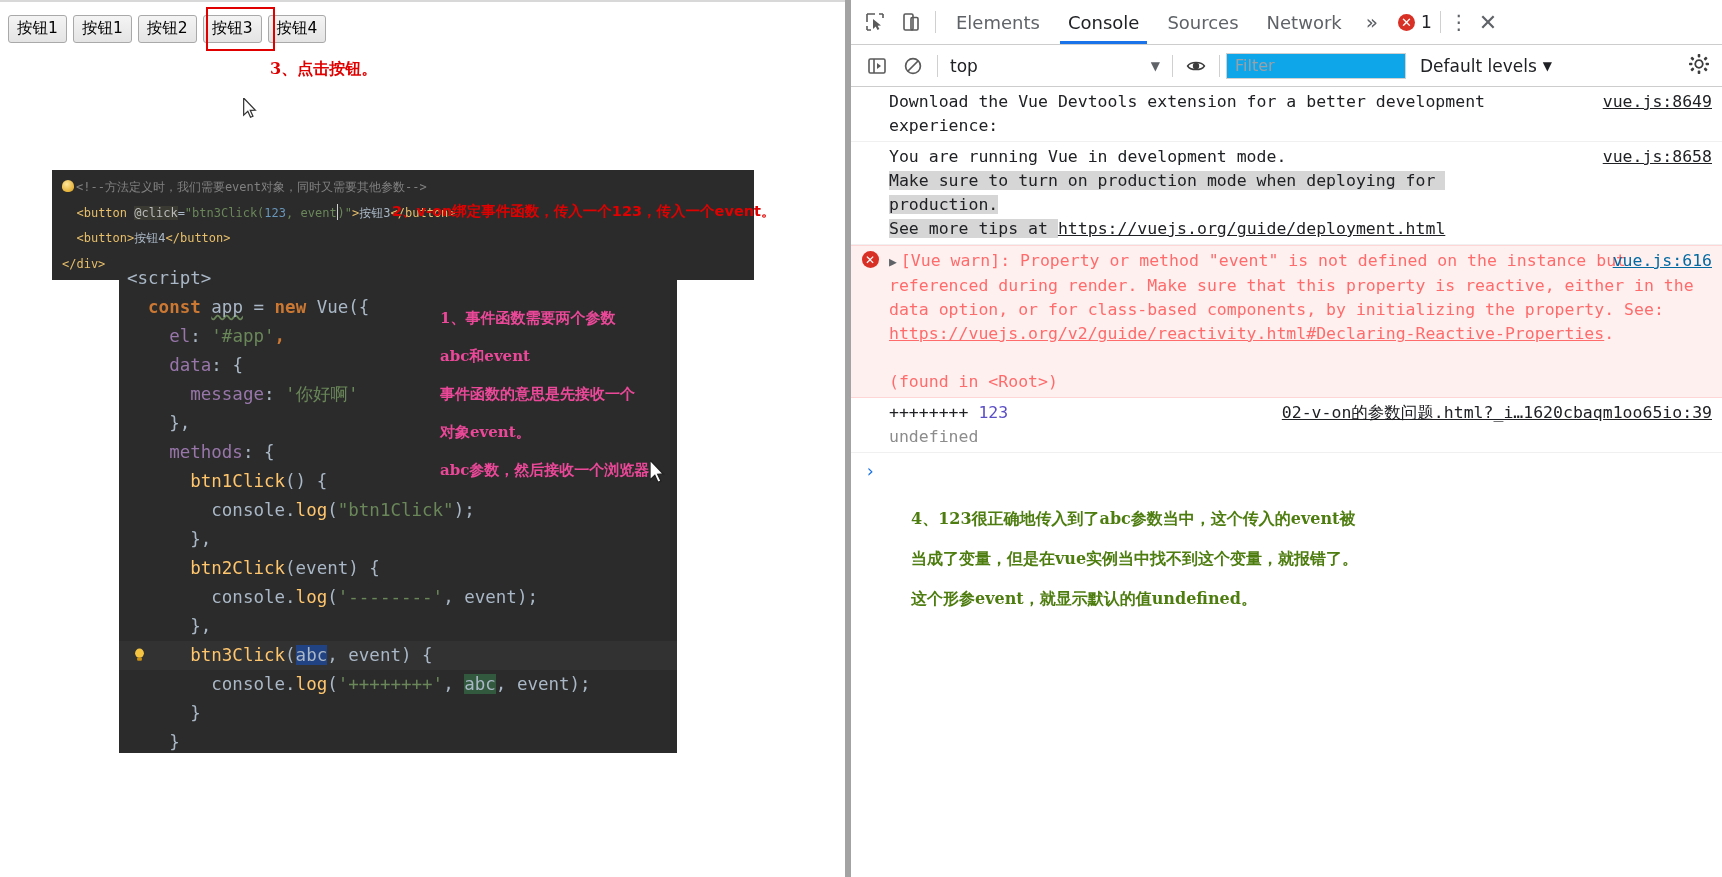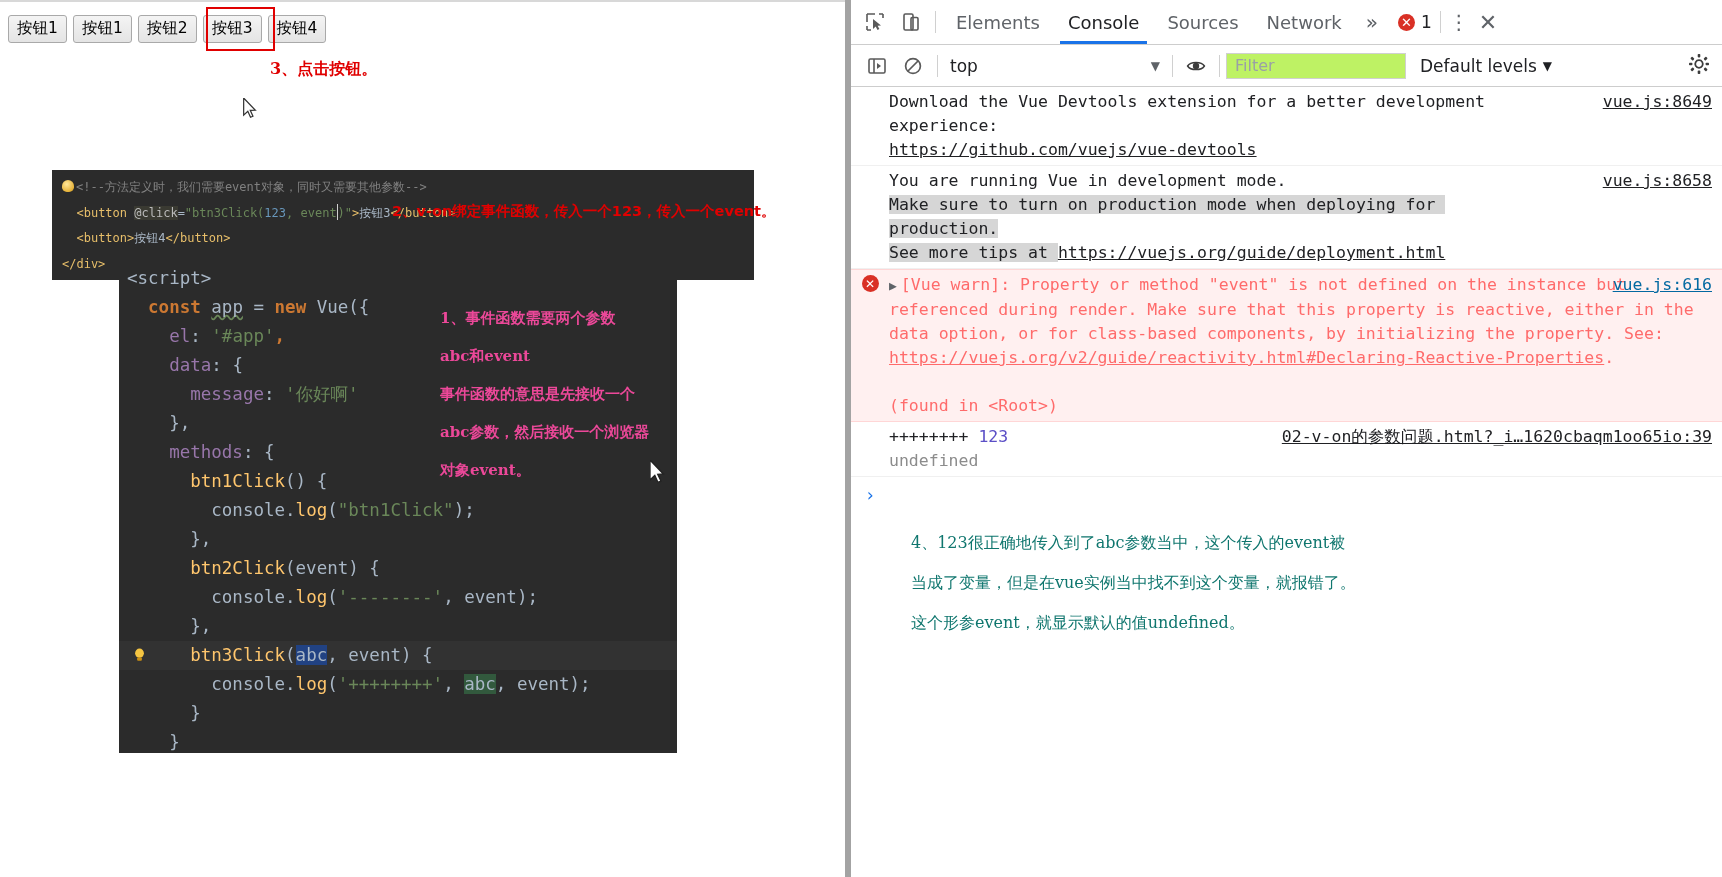--- a/index.html
+++ b/index.html
@@ -196,21 +196,21 @@
     background:#fff; padding-left: 8px;
   }
   #ctx-select {
     display:flex; align-items:center; justify-content:space-between;
     width: 222px; height: 26px; padding: 0 6px;
     font-size: 17px; color:#202124; cursor:pointer;
   }
   #eye-btn { width:34px; height:30px; display:flex; align-items:center; justify-content:center; cursor:pointer; }
   #filter-input {
     width: 180px; height: 26px;
-    border: 1px solid #d0d0d0; background:#bef264;
+    border: 1px solid #d0d0d0; background:#0ea5e9;
     font-size: 16px; color:#202124; padding: 0 8px;
     font-family:"DejaVu Sans", sans-serif;
     outline: none;
   }
   #filter-input::placeholder { color:#9aa0a6; }
   #levels {
     display:flex; align-items:center; gap:6px;
     font-size:17px; color:#202124; margin-left:14px; cursor:pointer;
   }
   #gear { margin-left:auto; margin-right:12px; cursor:pointer; color:#5f6368; }
@@ -251,25 +251,25 @@
     font-family:"DejaVu Sans", sans-serif;
   }
   .tri { color:#5f6368; font-size:13px; margin-right:4px; }
   .num-val { color: #5b4fc6; }
   .undef { color: #8c8c8c; }
   .prompt-row { display:flex; padding: 6px 0 2px 0; }
   .prompt-chev { width:38px; min-width:38px; text-align:center; color:#1a73e8; font-size:17px; }
 
   #note-bottom {
     padding: 14px 0 0 60px;
-    color: #0f766e;
+    color: #4d7c0f;
     font-family: "DejaVu Serif", serif;
     font-size: 16px;
     line-height: 40px;
-    font-weight: 400;
+    font-weight: 700;
   }
 </style>
 </head>
 <body>
 
 <div id="root">
 
   <div id="page">
 
     <div id="btn-row">
@@ -293,22 +293,22 @@
 
     <div id="js-code"><div class="jl"><span class="k-plain">&lt;script&gt;</span></div><div class="jl">  <span class="k-kw">const</span> <span class="k-plain squiggle">app</span> <span class="k-plain">=</span> <span class="k-kw">new</span> <span class="k-cls">Vue({</span></div><div class="jl">    <span class="k-prop">el</span><span class="k-plain">: </span><span class="k-str">'#app'</span><span class="k-kw">,</span></div><div class="jl">    <span class="k-prop">data</span><span class="k-plain">: {</span></div><div class="jl">      <span class="k-prop">message</span><span class="k-plain">: </span><span class="k-str">'你好啊'</span></div><div class="jl">    <span class="k-plain">},</span></div><div class="jl">    <span class="k-prop">methods</span><span class="k-plain">: {</span></div><div class="jl">      <span class="k-fn">btn1Click</span><span class="k-plain">() {</span></div><div class="jl">        <span class="k-plain">console</span><span class="k-plain">.</span><span class="k-meth">log</span><span class="k-plain">(</span><span class="k-str">"btn1Click"</span><span class="k-plain">);</span></div><div class="jl">      <span class="k-plain">},</span></div><div class="jl">      <span class="k-fn">btn2Click</span><span class="k-plain">(event) {</span></div><div class="jl">        <span class="k-plain">console</span><span class="k-plain">.</span><span class="k-meth">log</span><span class="k-plain">(</span><span class="k-str">'--------'</span><span class="k-plain">, </span><span class="k-plain">event</span><span class="k-plain">);</span></div><div class="jl">      <span class="k-plain">},</span></div><div class="jl linehl"><svg class="gutter-bulb" viewBox="0 0 12 14">
             <ellipse cx="6" cy="5.2" rx="4.4" ry="4.6" fill="#f5c542"></ellipse>
             <rect x="3.6" y="9.4" width="4.8" height="3.4" rx="1" fill="#c98e12"></rect>
           </svg>      <span class="k-fn">btn3Click</span><span class="k-plain">(</span><span class="sel-blue">abc</span><span class="k-plain">, event) {</span></div><div class="jl">        <span class="k-plain">console</span><span class="k-plain">.</span><span class="k-meth">log</span><span class="k-plain">(</span><span class="k-str">'++++++++'</span><span class="k-plain">, </span><span class="sel-green">abc</span><span class="k-plain">, </span><span class="k-plain">event</span><span class="k-plain">);</span></div><div class="jl">      <span class="k-plain">}</span></div><div class="jl">    <span class="k-plain">}</span></div></div>
 
     <div id="note-red-block">
       <div>1、事件函数需要两个参数</div>
       <div>abc和event</div>
       <div>事件函数的意思是先接收一个</div>
+      <div>对象event。</div>
       <div>abc参数，然后接收一个浏览器</div>
-      <div>对象event。</div>
     </div>
 
     <svg id="cursor2" viewBox="0 0 12 18">
       <polygon points="0,0 0,15 3.6,11.5 6,16.8 8.2,15.8 5.8,10.7 10,10.5" fill="#ffffff" stroke="#222" stroke-width="1"></polygon>
     </svg>
   </div>
 
   <div id="devtools">
 
     <div id="dt-tabbar">
@@ -387,21 +387,21 @@
           </g>
         </svg>
       </div>
     </div>
 
     <div id="console-body">
 
       <div class="msg info">
         <div class="gut"></div>
         <div class="body"><span>Download the Vue Devtools extension for a better development experience:
-</span><a class="lnk">https://github.com/vuejs/vue-devtools</a></div>
+</span></div>
         <div class="src">vue.js:8649</div>
       </div>
 
       <div class="msg info">
         <div class="gut"></div>
         <div class="body"><span>You are running Vue in development mode.</span>
 <span class="hl-gray">Make sure to turn on production mode when deploying for production.</span>
 <span class="hl-gray">See more tips at </span><a class="lnk">https://vuejs.org/guide/deployment.html</a></div>
         <div class="src">vue.js:8658</div>
       </div>

